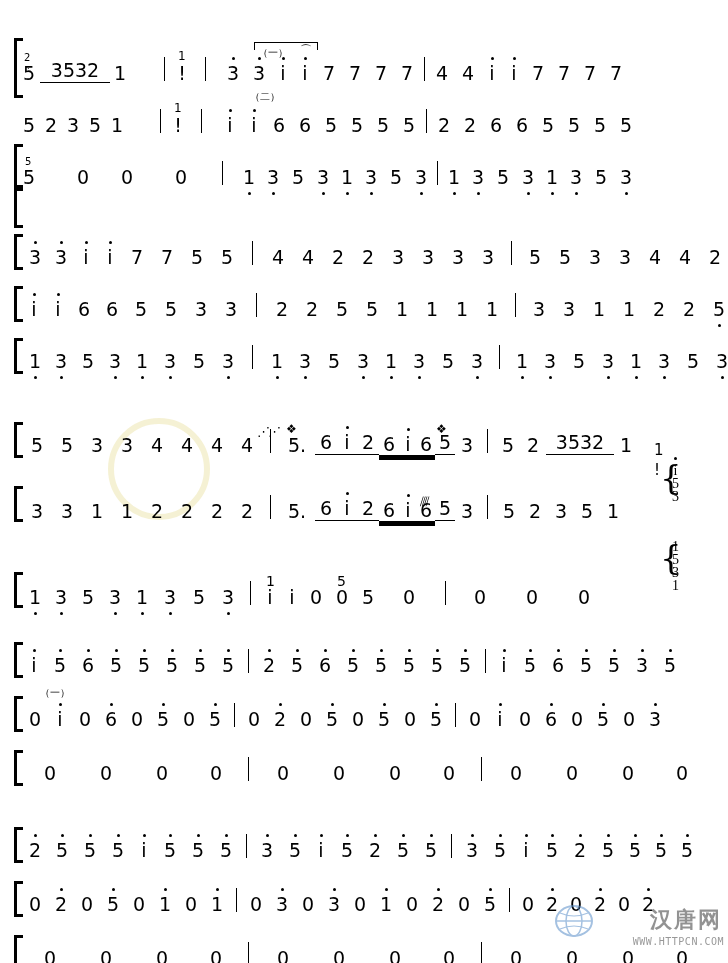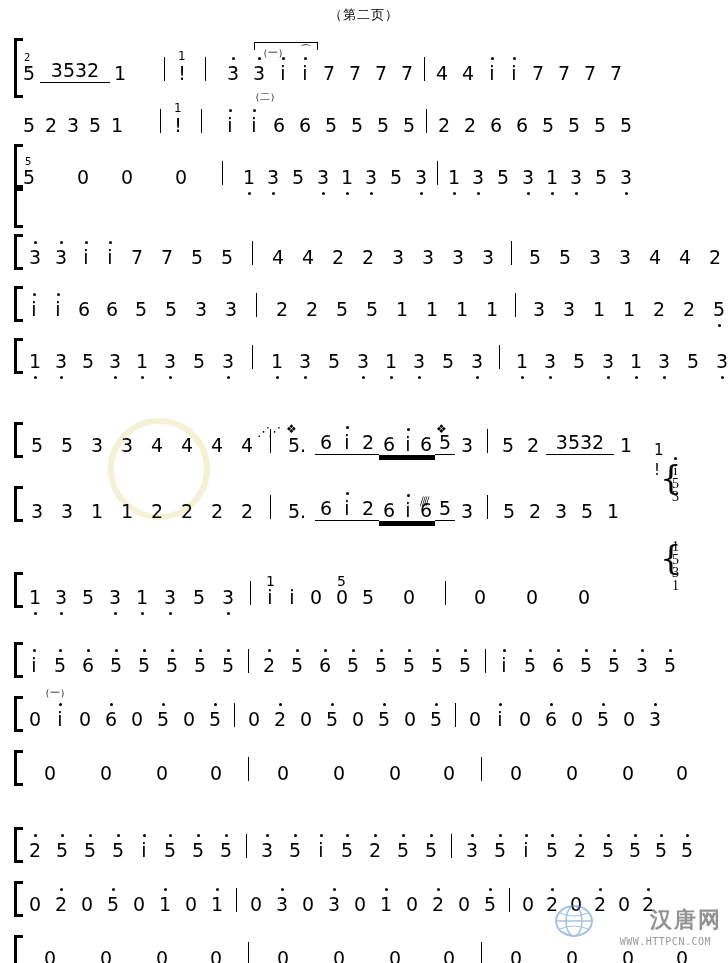--- a/index.html
+++ b/index.html
@@ -43,21 +43,21 @@
     pointer-events:none;
   }
 
   .site-mark{
     position:absolute;right:4px;bottom:16px;
     width:216px;height:44px;
     opacity:.55;
     pointer-events:none;
   }
   .site-mark .txt{
-    position:absolute;right:13px;bottom:0px;
+    position:absolute;right:0;bottom:0px;
     font-family:"DejaVu Sans Mono", monospace;
     font-size:10px;color:#444;letter-spacing:.5px;
   }
   .site-mark .cn{
     position:absolute;right:2px;bottom:12px;
     font-family:"DejaVu Sans", sans-serif;
     font-size:22px;color:#3a3a3a;font-weight:bold;letter-spacing:2px;
   }
   .site-mark .globe{
     position:absolute;right:128px;bottom:6px;
@@ -124,21 +124,20 @@
   }
   .label-small{
     font-family:"DejaVu Sans", sans-serif;font-size:10px;color:#000;
   }
 </style>
 </head>
 <body>
 
 <div class="page">
 
-  <div class="page-header">（第二页）</div>
 
   <div class="wm-logo"></div>
 
   <div class="system" style="top:36px;height:150px;">
     <div class="brace" style="top:2px;height:60px;"></div>
     <div class="brace" style="top:108px;height:44px;"></div>
     <div class="brace" style="top:152px;height:40px;"></div>
 
     <div class="row" style="top:18px;">
       <div class="cells">

